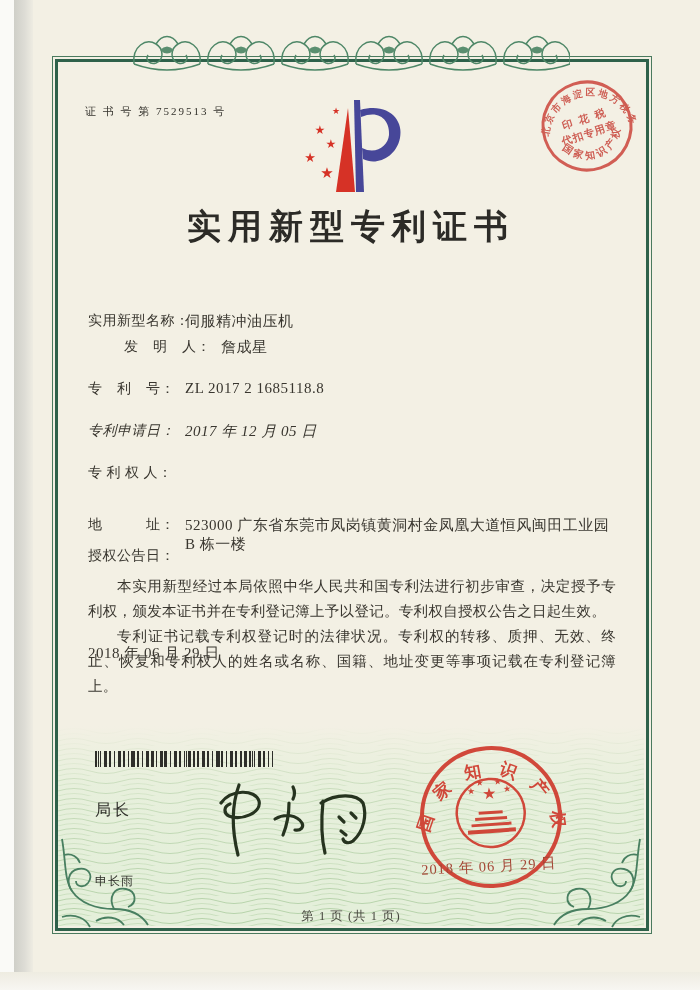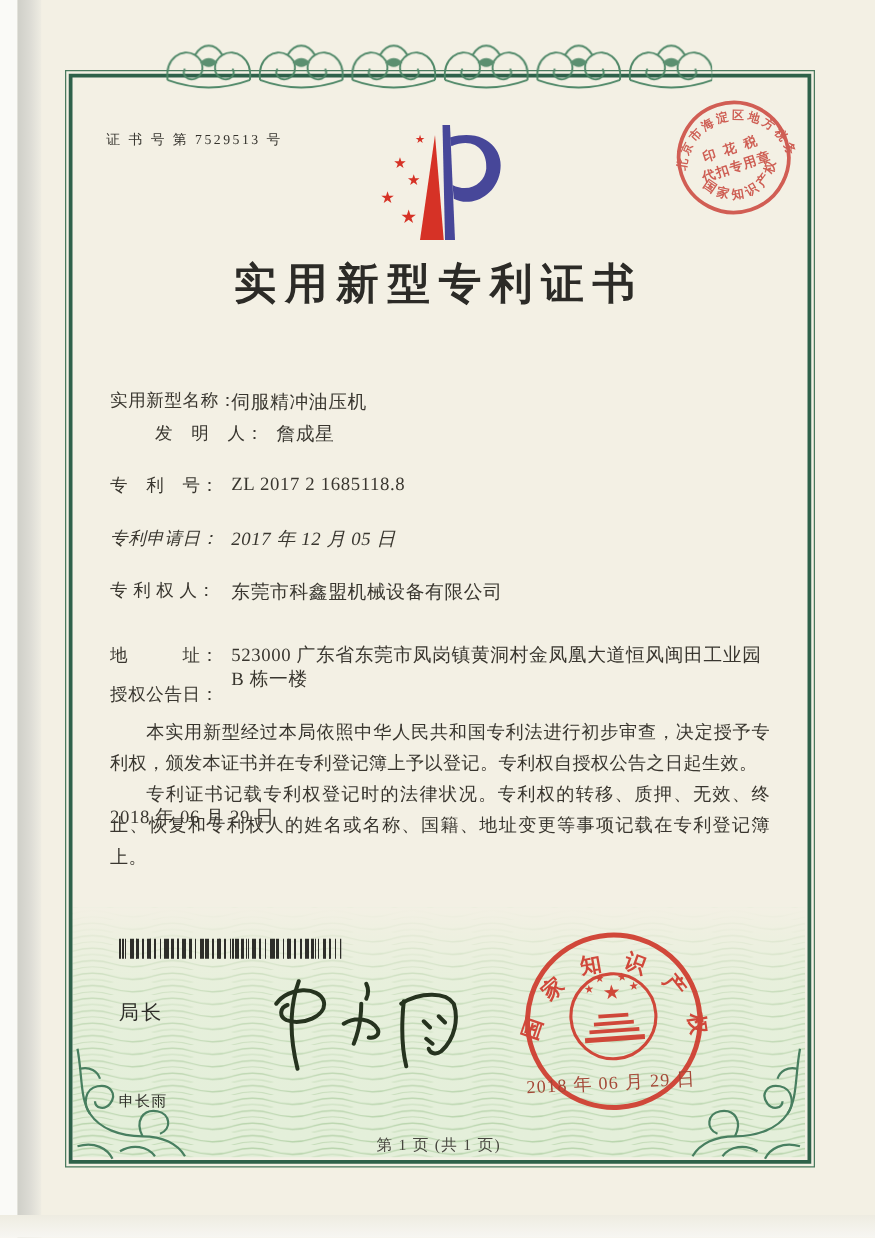--- a/index.html
+++ b/index.html
@@ -175,21 +175,20 @@
   <div class="field f2">
     <span class="lab">专　利　号：</span>
     <span class="val">ZL 2017 2 1685118.8</span>
   </div>
   <div class="field f3">
     <span class="lab">专利申请日：</span>
     <span class="val">2017 年 12 月 05 日</span>
   </div>
   <div class="field f4">
     <span class="lab">专 利 权 人：</span>
-    <span class="val">东莞市科鑫盟机械设备有限公司</span>
   </div>
   <div class="field f5">
     <span class="lab">地　　　址：</span>
     <span class="val">523000 广东省东莞市凤岗镇黄洞村金凤凰大道恒风闽田工业园 B 栋一楼</span>
   </div>
   <div class="field f6">
     <span class="lab">授权公告日：</span>
     <span class="val">2018 年 06 月 29 日</span>
   </div>
 

